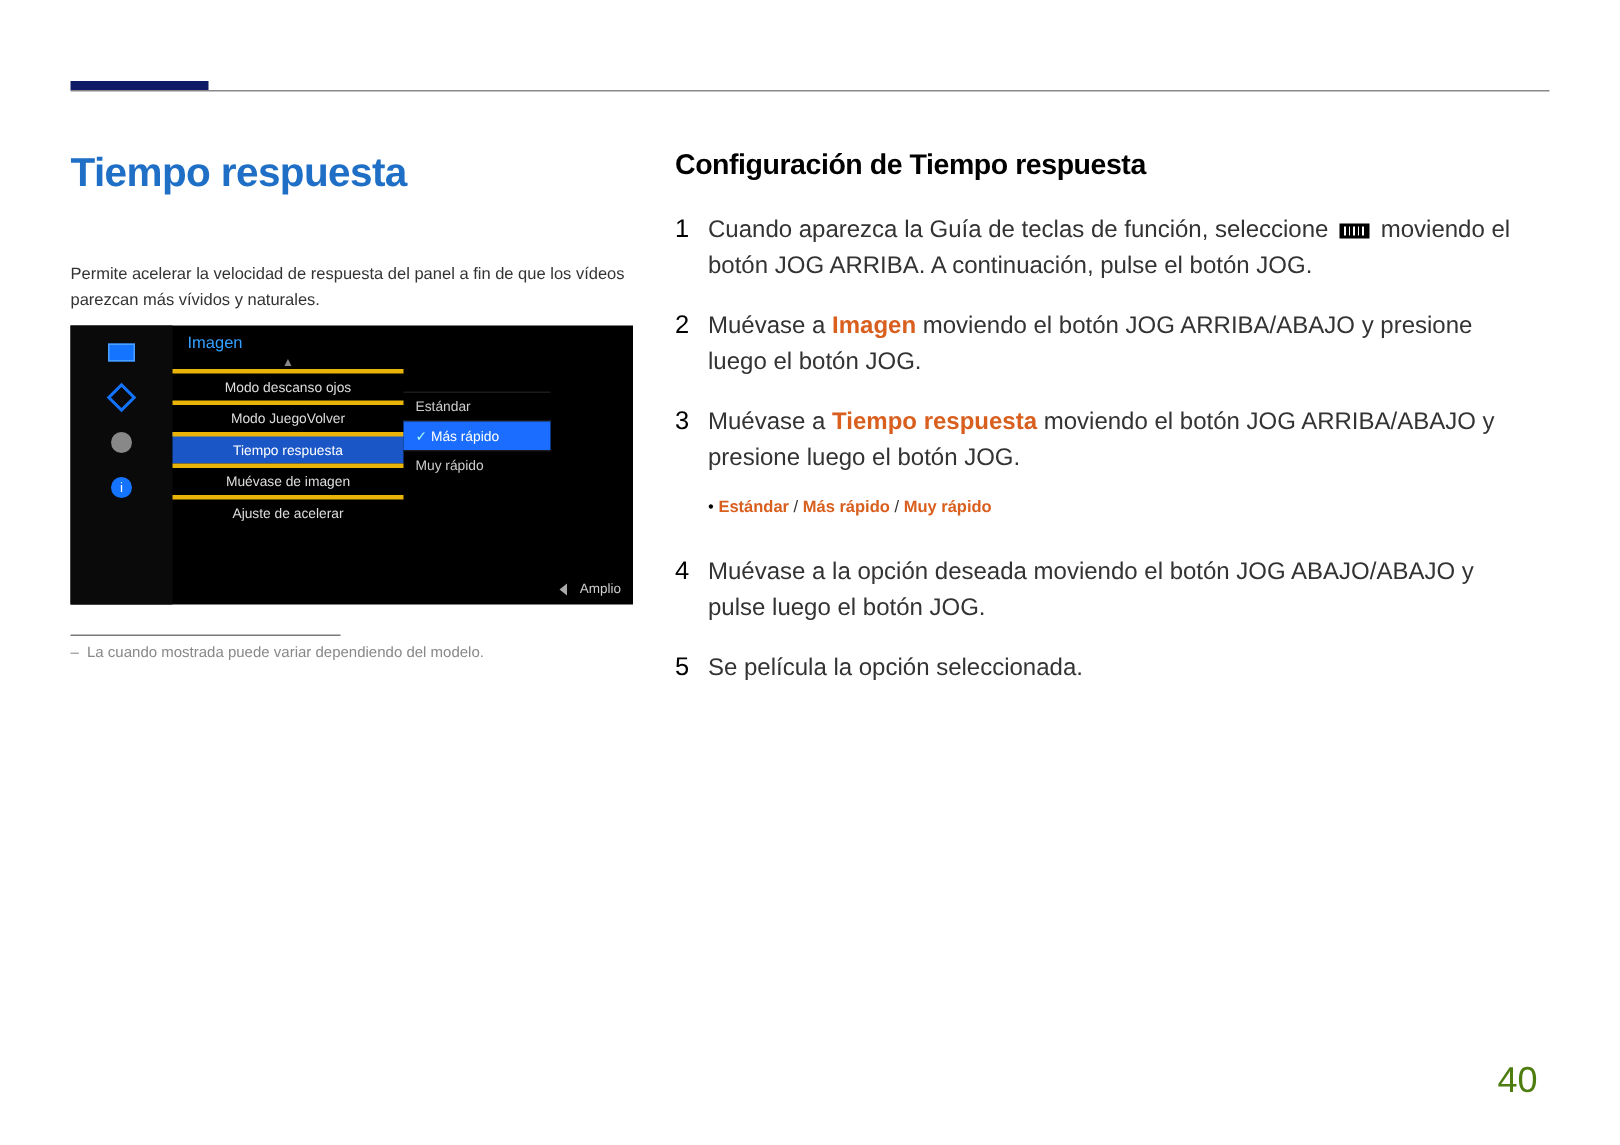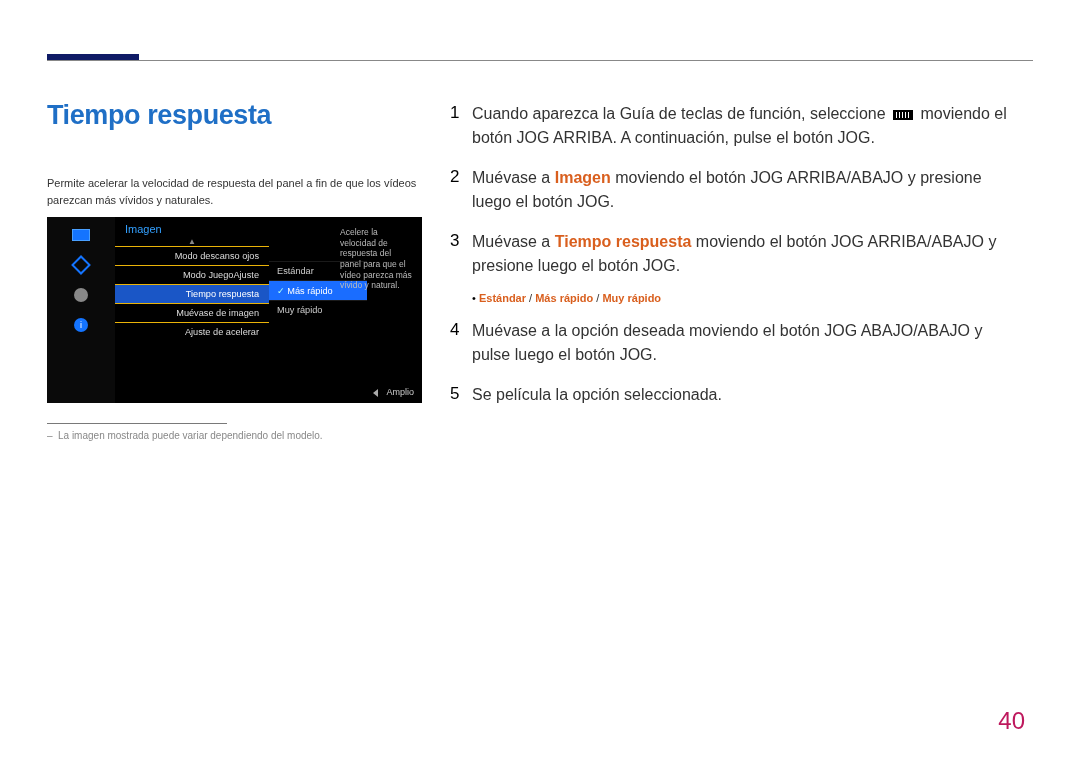--- a/index.html
+++ b/index.html
@@ -34,43 +34,43 @@
   
   .osd { width:375px; height:186px; background:#000; position:relative; margin-top:6px; font-size:10px; color:#ccc;}
   .osd-sidebar { position:absolute; left:0; top:0; bottom:0; width:68px; background:#0a0a0a; display:flex; flex-direction:column; align-items:center; padding-top:8px; gap:10px;}
   .ico { width:20px; height:20px; display:flex; align-items:center; justify-content:center;}
   .ico-screen { width:18px; height:12px; background:#1474ff; border:1px solid #4aa0ff;}
   .ico-rhomb { width:14px; height:14px; transform:rotate(45deg); border:2px solid #1474ff;}
   .ico-gear { width:14px; height:14px; border-radius:50%; background:#888;}
   .ico-info { width:14px; height:14px; border-radius:50%; background:#1474ff; color:#fff; font-size:9px; text-align:center; line-height:14px;}
   .osd-menu { position:absolute; left:68px; top:0; width:154px;}
   .osd-title { color:#33a0ff; font-size:11px; padding:6px 10px 2px; font-weight:500;}
-  .osd-row { display:flex; justify-content:flex-end; padding:4px 10px; color:#ddd; font-size:9.2px; border-top:1px solid #eab308;}
+  .osd-row { display:flex; justify-content:center; padding:4px 10px; color:#ddd; font-size:9.2px; border-top:3px solid #eab308;}
   .osd-row.active { background:#1a56c6; color:#fff;}
   .osd-up { text-align:center; color:#888; font-size:8px;}
   .osd-sub { position:absolute; left:222px; top:44px; width:98px;}
   .osd-sub .item { padding:4px 8px; color:#ccc; font-size:9.2px; border-top:1px solid #1a1a1a;}
   .osd-sub .item.sel { background:#1a6dff; color:#fff;}
   .osd-sub .item.sel::before { content:"✓ "; color:#aefff3;}
   .osd-desc { position:absolute; right:4px; top:6px; width:82px; font-size:8.5px; color:#bbb; line-height:1.25; padding:4px;}
   .osd-foot { position:absolute; right:8px; bottom:6px; color:#ccc; font-size:9px;}
   .osd-foot .tri { display:inline-block; width:0; height:0; border-top:4px solid transparent; border-bottom:4px solid transparent; border-right:5px solid #aaa; margin-right:8px; vertical-align:middle;}
 
   
   .steps { list-style:none; }
   .step { display:flex; margin-bottom:14px; line-height:1.5;}
   .num { width:22px; flex:0 0 22px; font-size:17px; color:#000; font-weight:300; padding-top:0;}
   .body { flex:1; font-size:16px; color:#333; padding-top:2px;}
   .fn-icon { display:inline-block; width:20px; height:10px; background:#000; vertical-align:middle; margin:0 3px; position:relative;}
   .fn-icon::after { content:""; position:absolute; top:2px; left:3px; right:3px; bottom:2px; background:repeating-linear-gradient(90deg,#fff 0 1px,#000 1px 3px);}
 
-  .bullet-line { font-size:11px; color:#333; margin:4px 0 13px 22px;}
+  .bullet-line { font-size:11px; color:#333; margin:4px 0 24px 22px;}
   .bullet-line::before { content:"• "; color:#000;}
 
-  .pagenum { position:absolute; right:55px; bottom:28px; font-size:24px; color:#be185d; font-weight:300;margin-left:28px;}
+  .pagenum { position:absolute; right:55px; bottom:28px; font-size:24px; color:#4d7c0f; font-weight:300;margin-left:28px;}
 </style>
 </head>
 <body>
 
 <div class="topbar"></div>
 <div class="toprule"></div>
 
 <div class="left-col">
   <div class="h1">Tiempo respuesta</div>
   <p class="para">Permite acelerar la velocidad de respuesta del panel a fin de que los vídeos parezcan más vívidos y naturales.</p>
@@ -92,48 +92,48 @@
     </div>
     <div class="osd-menu">
       <div class="osd-title">Imagen</div>
       <div class="osd-up">▲</div>
       <div class="osd-row">
           <span>Modo descanso ojos</span>
           <span></span>
         </div>
       <div class="osd-row">
           <span>Modo Juego</span>
-          <span>Ajuste</span>
+          <span>Volver</span>
         </div>
       <div class="osd-row active">
           <span>Tiempo respuesta</span>
         </div>
       <div class="osd-row">
           <span>Muévase de imagen</span>
         </div>
       <div class="osd-row">
           <span>Ajuste de acelerar</span>
         </div>
     </div>
     <div class="osd-sub">
       <div class="item">Estándar</div>
       <div class="item sel">Más rápido</div>
       <div class="item">Muy rápido</div>
     </div>
-    <div class="osd-desc">Acelere la velocidad de respuesta del panel para que el vídeo parezca más vívido y natural.</div>
     <div class="osd-foot">
       <span class="tri"></span><span>Amplio</span>
     </div>
   </div>
 
   <div class="footline"></div>
-  <div class="disclaimer">La imagen mostrada puede variar dependiendo del modelo.</div>
+  <div class="disclaimer">La cuando mostrada puede variar dependiendo del modelo.</div>
 </div>
 
 <div class="right-col">
+  <div class="h2">Configuración de Tiempo respuesta</div>
   <ol class="steps">
     <li class="step">
       <div class="num">1</div>
       <div class="body">
         <span>Cuando aparezca la Guía de teclas de función, seleccione </span><span class="fn-icon"></span><span> moviendo el botón JOG ARRIBA. A continuación, pulse el botón JOG.</span>
       </div>
     </li>
     <li class="step">
       <div class="num">2</div>
       <div class="body">

